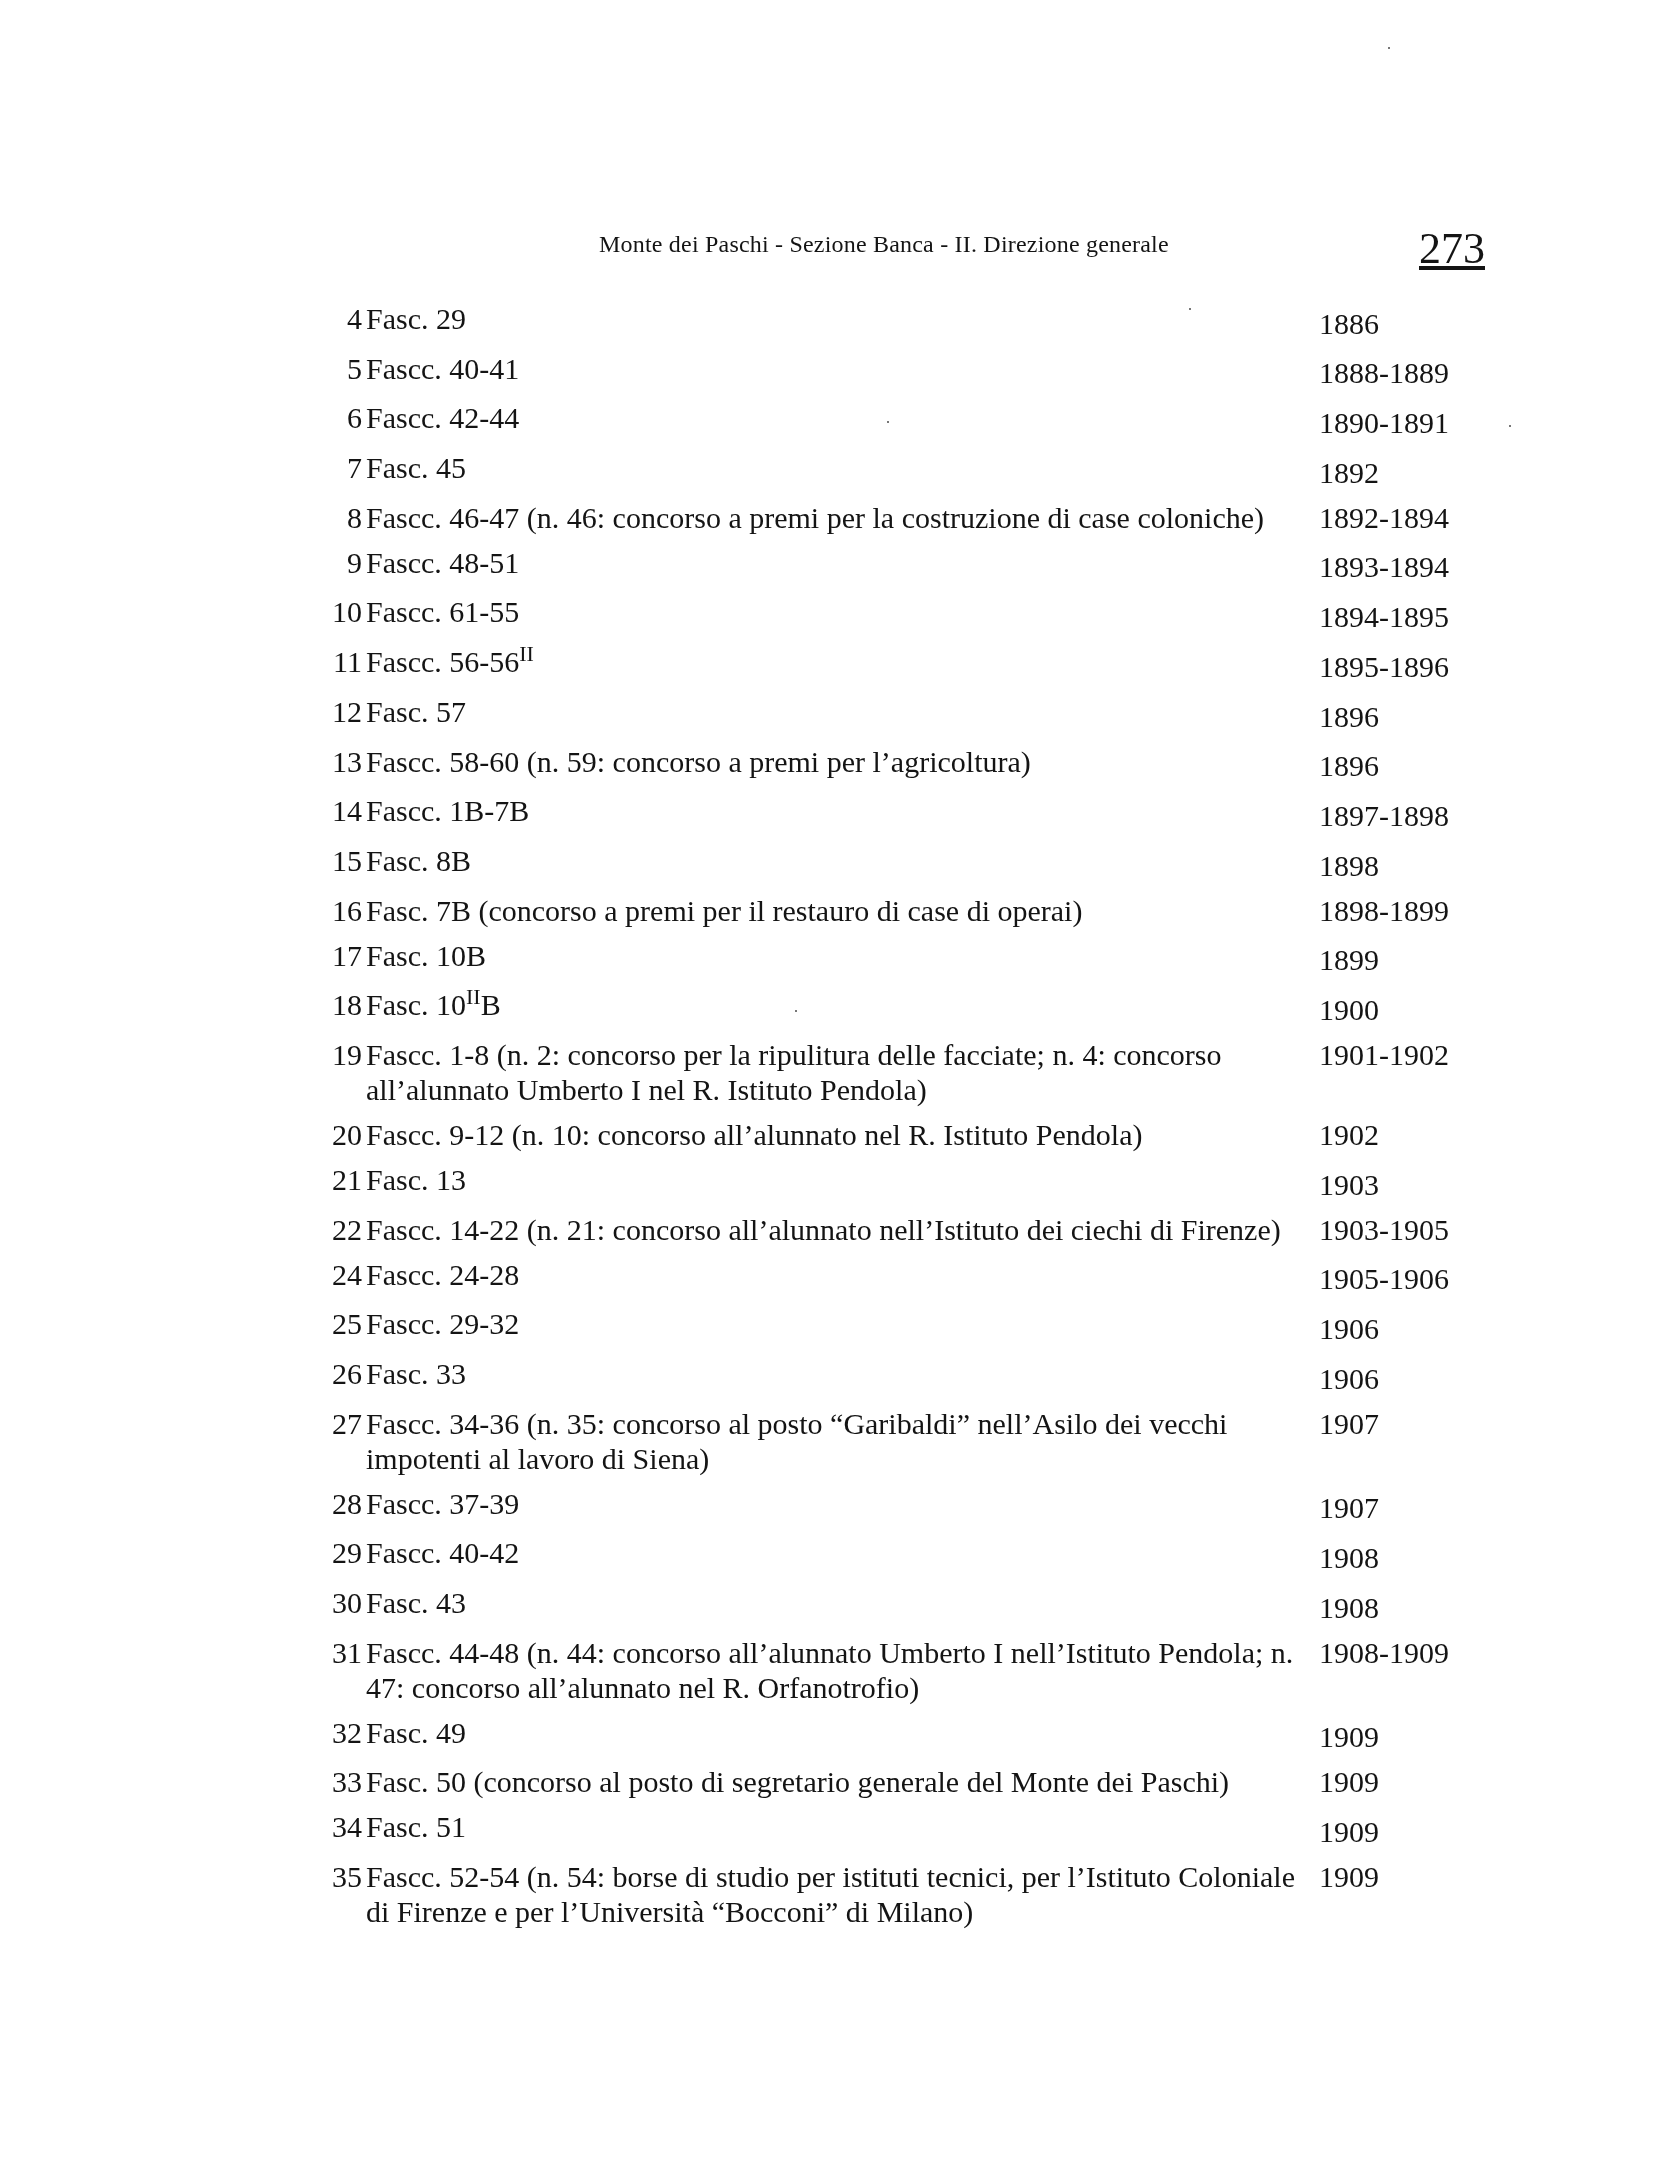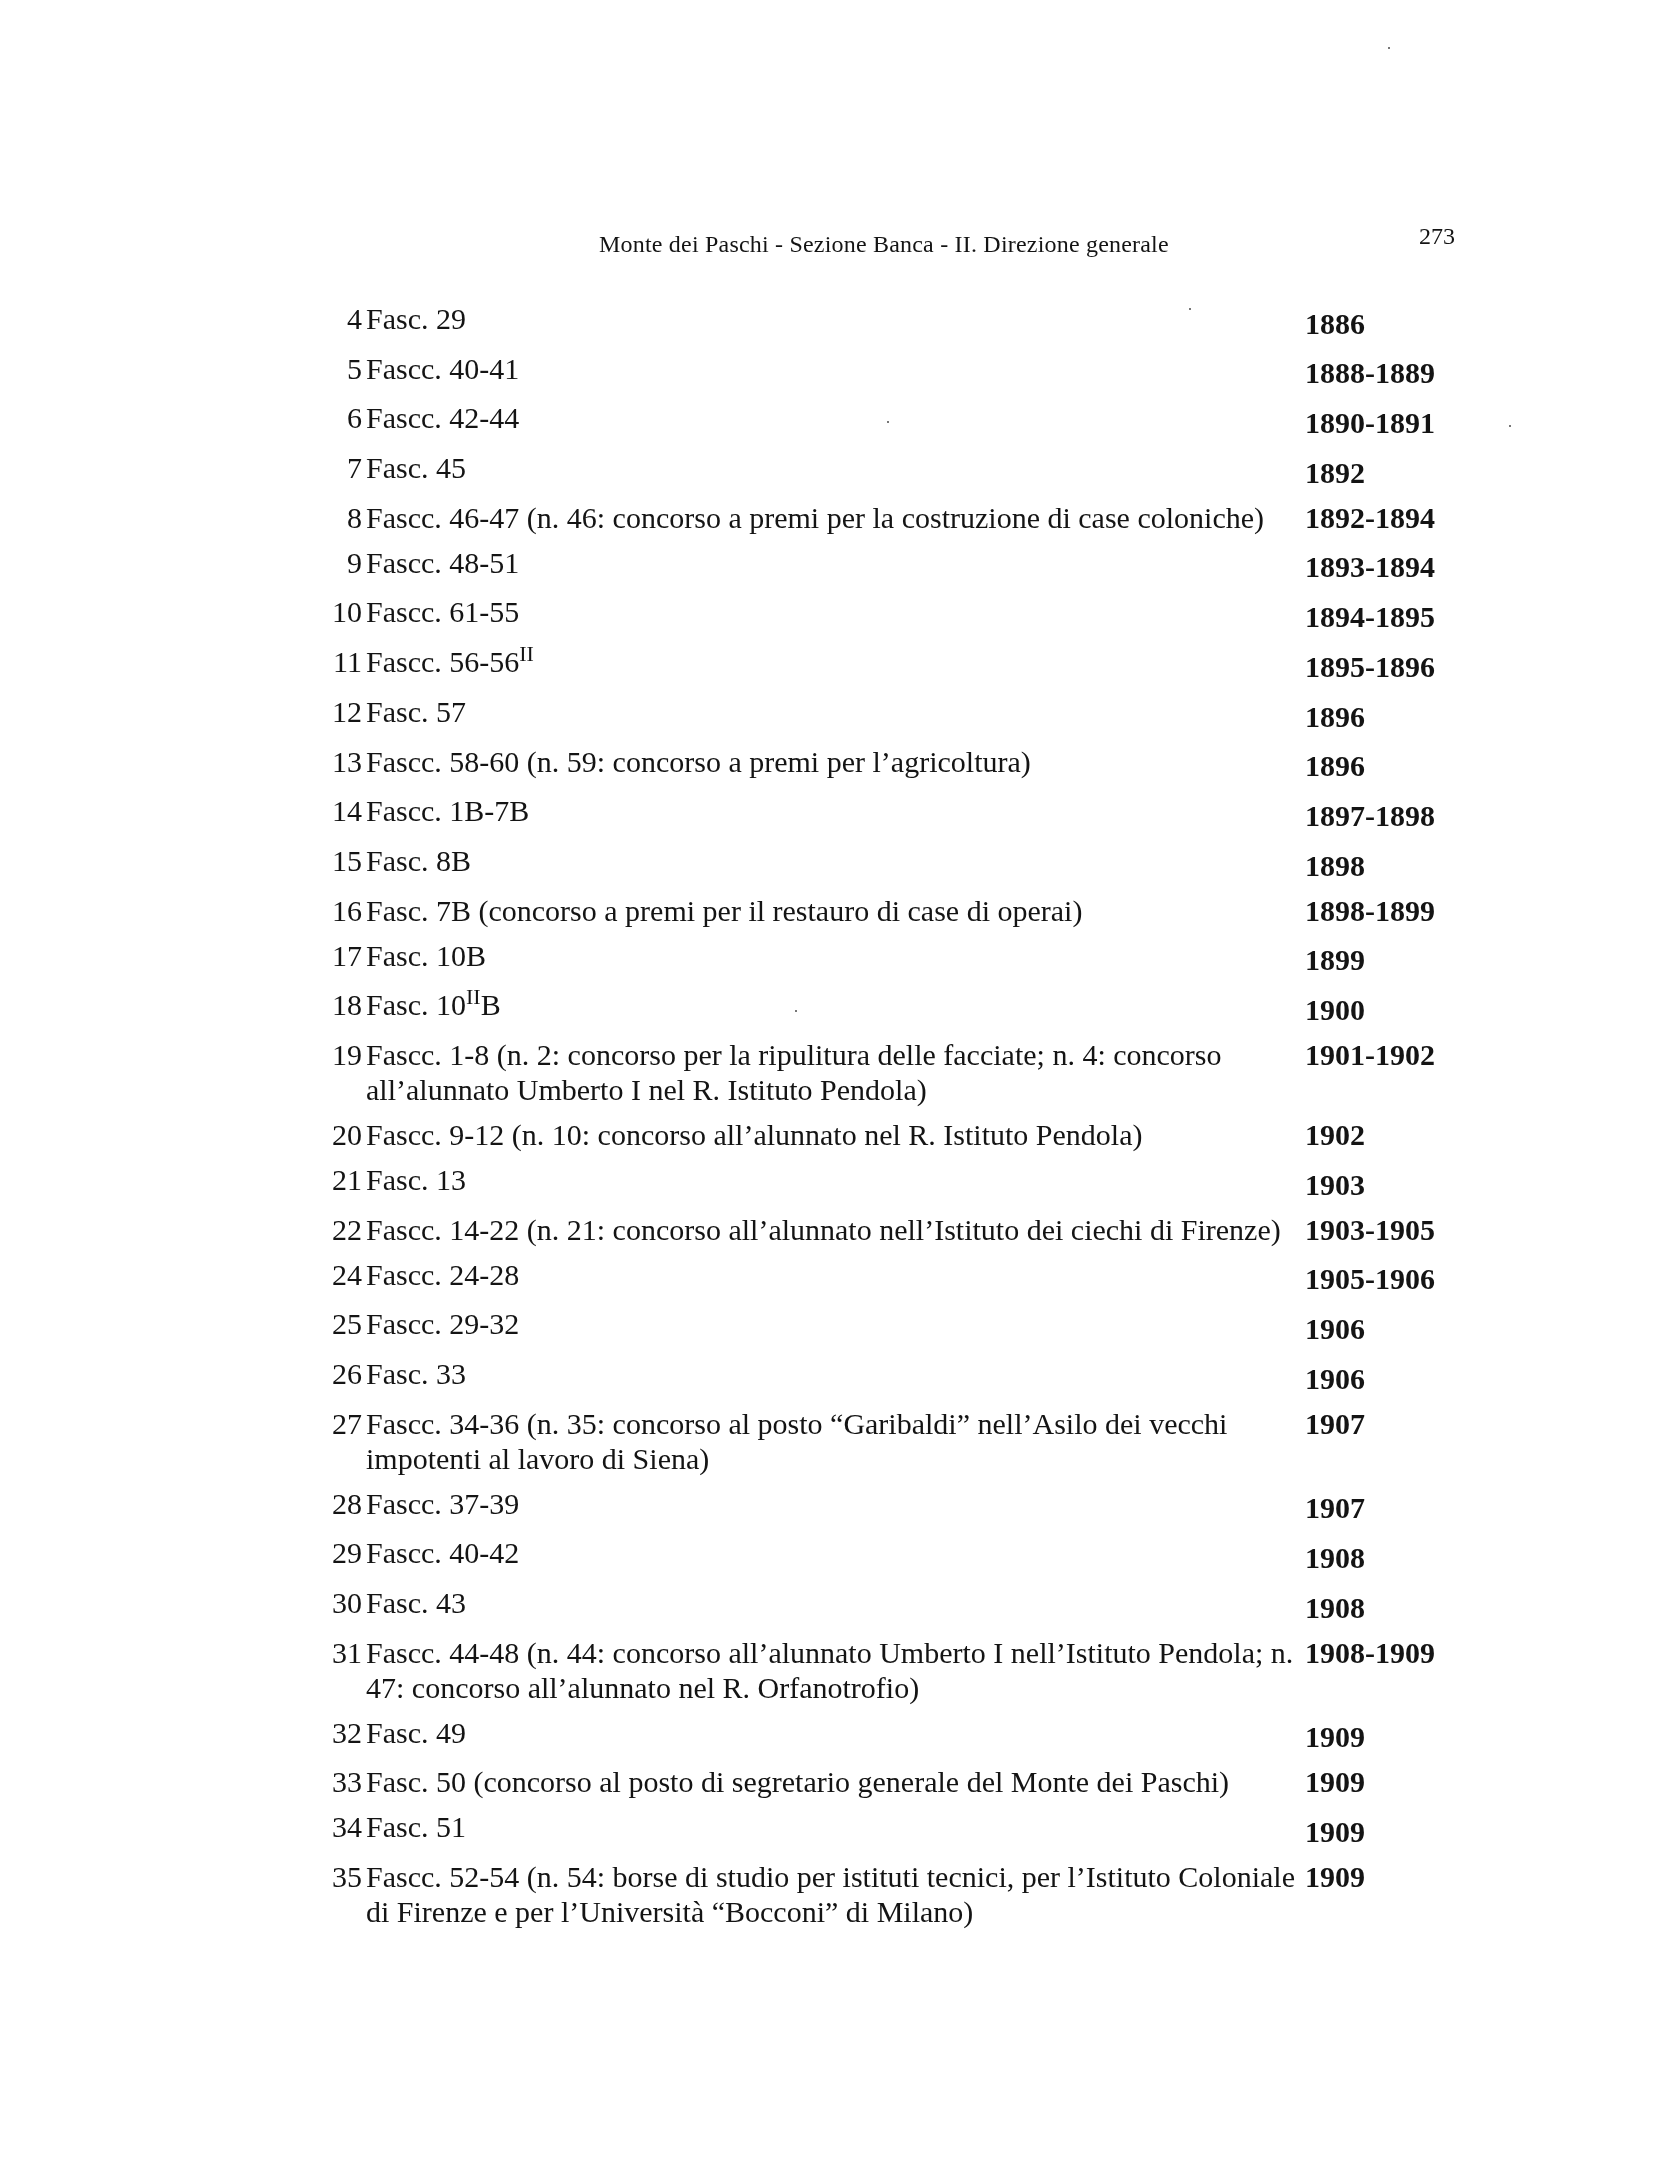--- a/index.html
+++ b/index.html
@@ -1,24 +1,24 @@
 <!DOCTYPE html>
 <html style="font-size:12.5px"><head>
 <meta charset="utf-8">
 <style>
   html, body { margin:0; padding:0; background:#ffffff; }
   body { width:1672px; height:2183px; position:relative; overflow:hidden;
          font-family:"Liberation Serif","DejaVu Serif",serif; color:#141414; }
   .header { position:absolute; left:599px; top:231px; font-size:24px; letter-spacing:0.2px;text-align:right; }
-  .page-num { position:absolute; left:1419px; top:223px; font-size:24px; }
+  .page-num { position:absolute; left:1419px; top:223px; font-size:44px;text-decoration:underline; }
   .list { position:absolute; left:312px; top:301px; width:1216px; }
   .row { display:flex; align-items:flex-start; font-size:30px; line-height:35px; margin-bottom:10px; }
   .num { width:50px; text-align:right; flex:none; }
   .desc { width:936px; margin-left:4px; flex:none;font-family:Liberation Serif, serif; }
-  .date { margin-left:3px; flex:none; padding-top:4.7px;font-weight:bold; }
+  .date { margin-left:17px; flex:none; padding-top:4.7px; }
   .date.flush { padding-top:0; }
   sup { font-size:22px; line-height:0; vertical-align:11px; }
   .speck { position:absolute; width:1.6px; height:2.3px; background:#777; }
 </style>
 </head>
 <body>
 
 <div class="header">Monte dei Paschi - Sezione Banca - II. Direzione generale</div>
 <div class="page-num">273</div>
 

